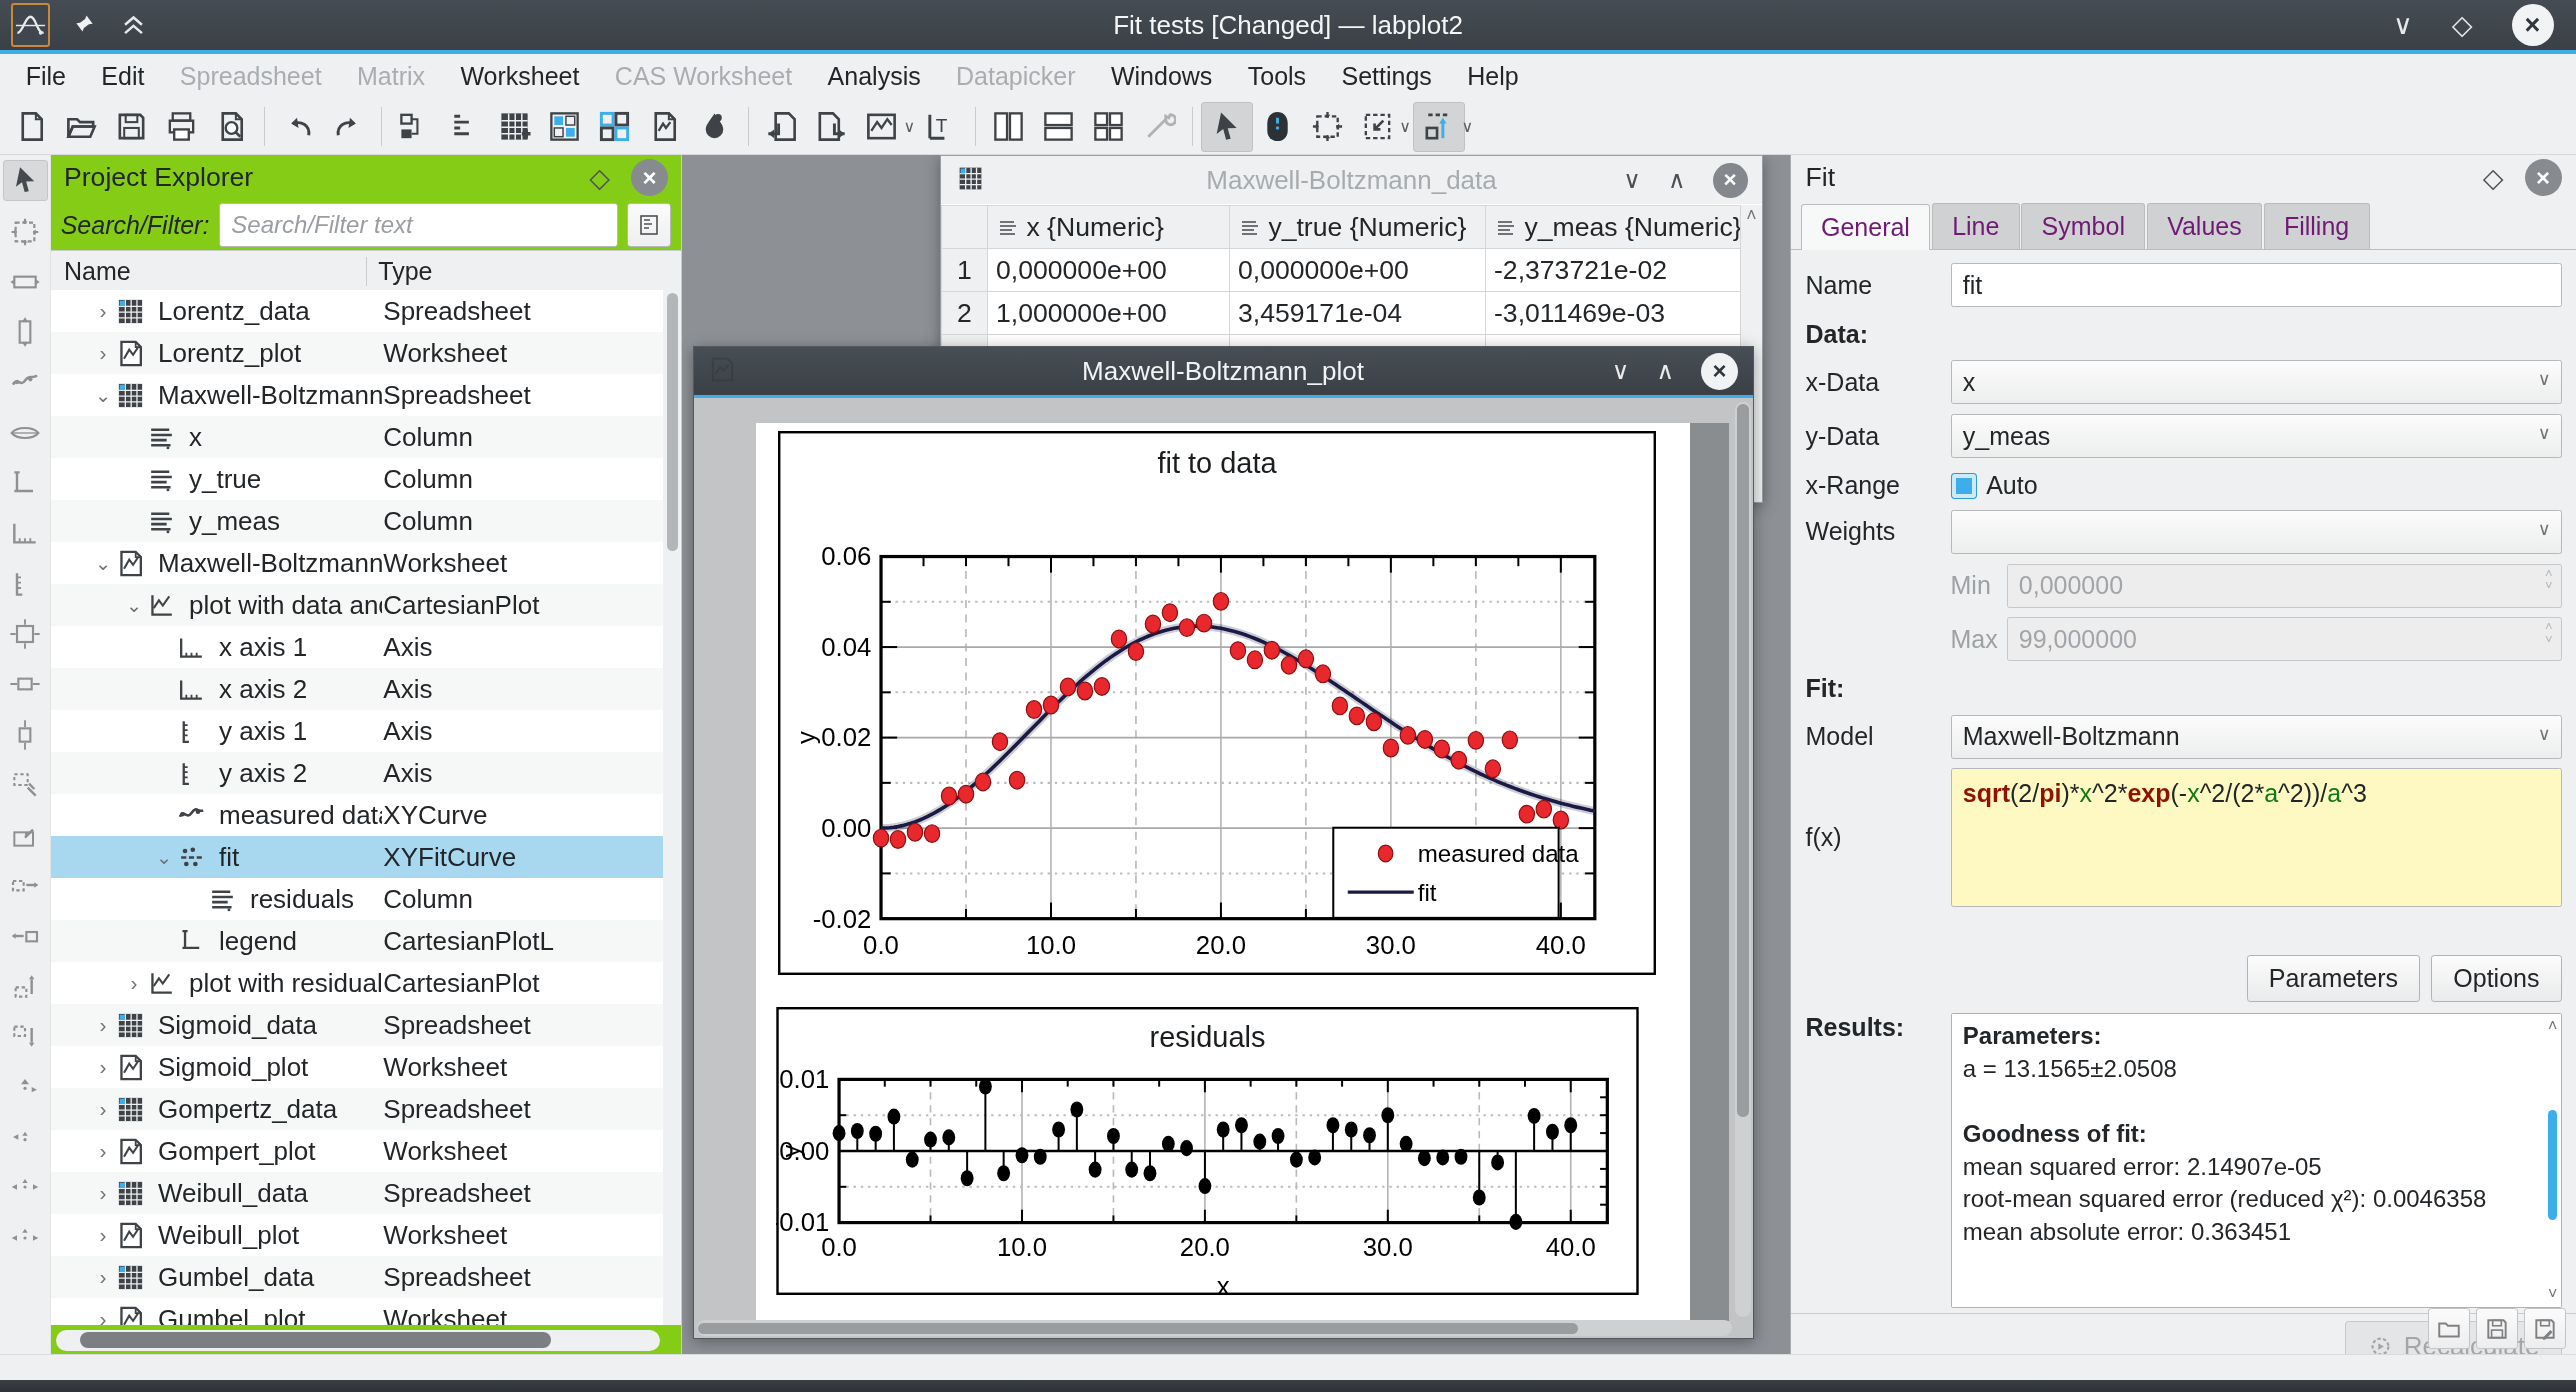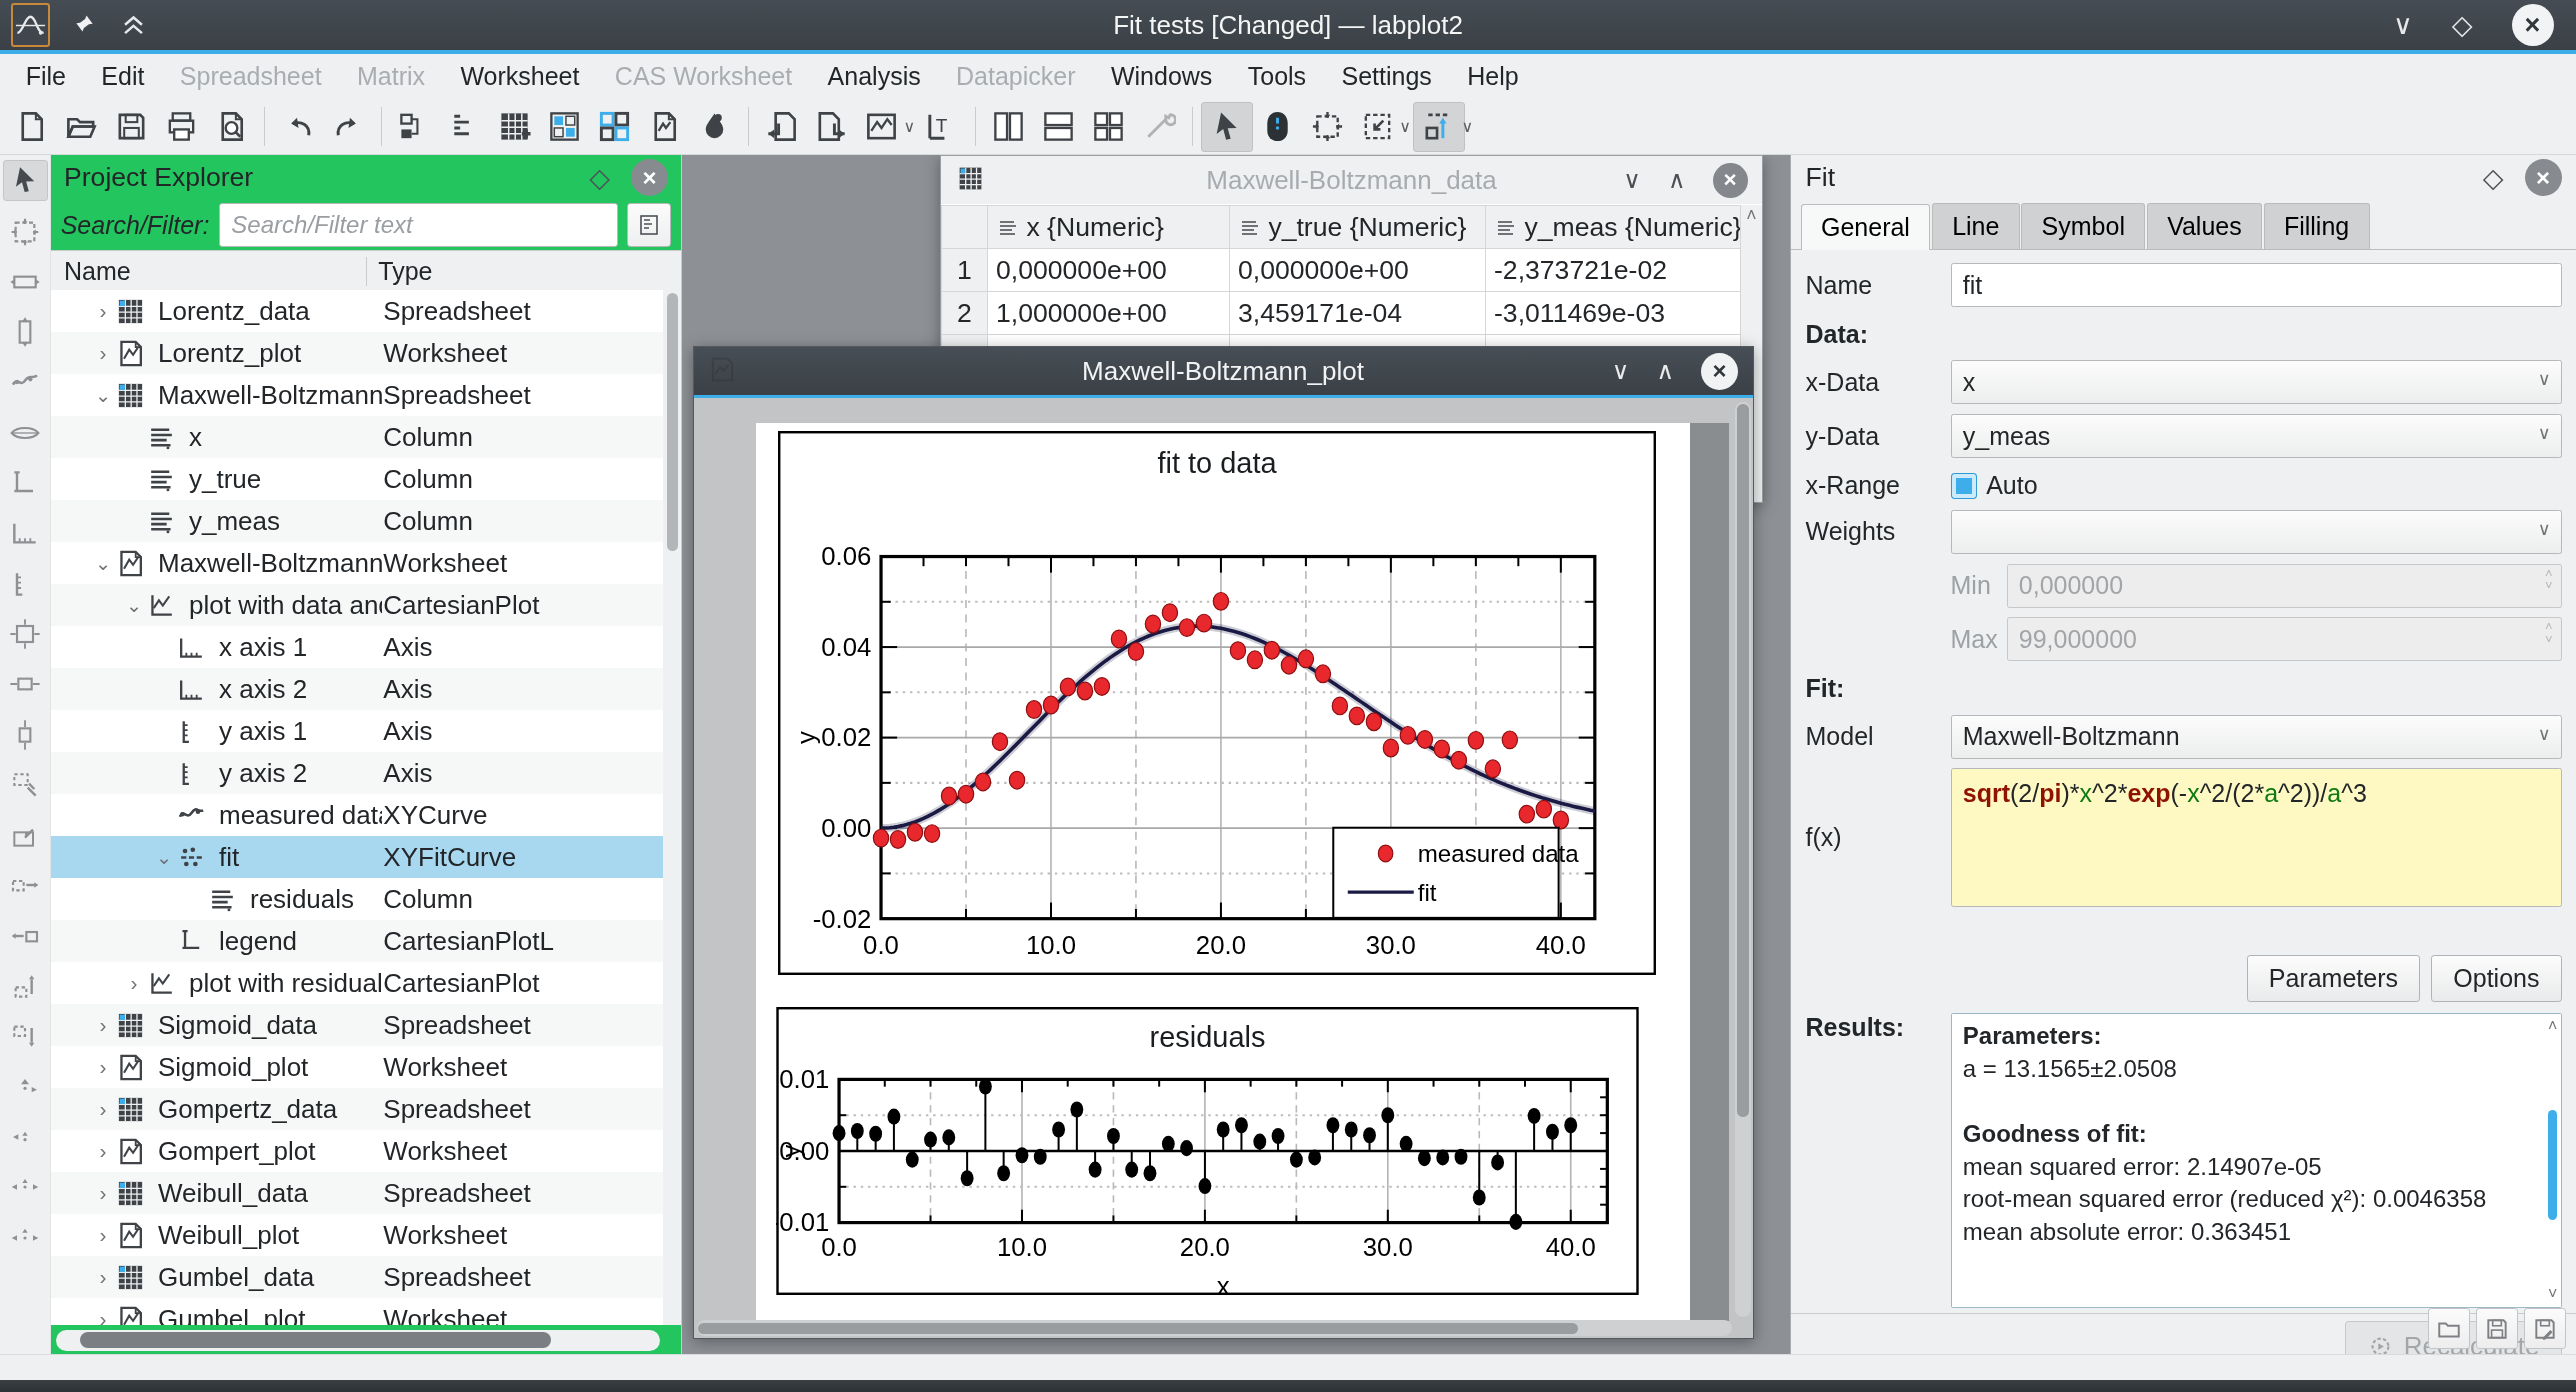--- a/index.html
+++ b/index.html
@@ -28,21 +28,21 @@
   .tool-arrow{font-size:16px;color:#5a5e62;margin:0 1.6px 0 -3.2px;align-self:center;}
   
   .main{position:absolute;left:0;top:155px;width:2576px;height:1199px;display:flex;}
   
   .lefttools{width:50px;background:#eff0f1;display:flex;flex-direction:column;align-items:center;padding-top:4.8px;gap:11.3px;border-right:0.8px solid #e2e3e4;}
   .ltool{width:43px;height:39px;display:flex;align-items:center;justify-content:center;border-radius:3.2px;}
   .ltool svg{width:32px;height:32px;opacity:.55;}
   .ltool.checked{background:#d7d9da;border:0.8px solid #c3c5c6;}
   .ltool.checked svg{opacity:.95;}
   
-  .explorer{width:630px;background:#22c55e;position:relative;border-right:0.8px solid #c9cbcc;}
+  .explorer{width:630px;background:#84cc16;position:relative;border-right:0.8px solid #c9cbcc;}
   .exp-head{height:45px;display:flex;align-items:center;padding:0 13px;}
   .exp-title{font-size:26.6px;color:#232629;}
   .exp-headbtns{margin-left:auto;display:flex;align-items:center;gap:21px;}
   .exp-diamond{font-size:27px;color:#4d5156;}
   .exp-close{width:37px;height:37px;border-radius:50%;background:#878b90;color:#fff;display:flex;align-items:center;justify-content:center;font-size:24px;font-weight:bold;}
   .search-row{height:50px;display:flex;align-items:center;padding:0 9.7px;gap:9.7px;font-style:italic;}
   .search-label{font-size:25px;white-space:nowrap;}
   .search-input{flex:1;height:42px;background:#fff;border:0.8px solid #b6b8ba;border-radius:3.2px;font-size:24px;color:#9a9ea2;padding:0 11.3px;display:flex;align-items:center;}
   .search-btn{width:42px;height:42px;border:0.8px solid #b6b8ba;border-radius:3.2px;background:linear-gradient(#fbfbfb,#eeeff0);display:flex;align-items:center;justify-content:center;}
   .tree-colhead{height:40px;display:flex;border-top:0.8px solid #c9cbcc;border-bottom:0.8px solid #c9cbcc;background:#eff0f1;align-items:center;}
@@ -91,21 +91,21 @@
   .pw-vscroll{position:absolute;right:1.6px;top:3.2px;width:16px;bottom:21px;background:#cfd0d1;border-radius:8px;}
   .pw-vscroll .thumb{position:absolute;left:2.4px;top:1.6px;width:11.3px;height:78%;background:#9a9da0;border-radius:5.6px;}
   .pw-hscroll{position:absolute;left:3.2px;right:21px;bottom:1.6px;height:16px;background:#cfd0d1;border-radius:8px;}
   .pw-hscroll .thumb{position:absolute;top:2.4px;left:1.6px;height:11.3px;width:85%;background:#9a9da0;border-radius:5.6px;}
   
   .rightdock{width:785px;background:#eff0f1;position:relative;border-left:0.8px solid #a8acaf;padding:0;}
   .rd-inner{position:absolute;left:0;top:0;right:0;bottom:40px;border-bottom:0.8px solid #c9cbcc;}
   .rd-head{height:45px;display:flex;align-items:center;padding:0 14.5px;}
   .rd-title{font-size:26.6px;}
   .rd-tabs{display:flex;padding-left:9.7px;margin-top:3.2px;}
-  .rd-tab{font-size:25px;padding:8px 19.3px;background:#cfd1d2;border:0.8px solid #b9bbbc;border-bottom:none;margin-right:1.6px;border-radius:3.2px 3.2px 0 0;color:#000000;}
+  .rd-tab{font-size:25px;padding:8px 19.3px;background:#cfd1d2;border:0.8px solid #b9bbbc;border-bottom:none;margin-right:1.6px;border-radius:3.2px 3.2px 0 0;color:#701a75;}
   .rd-tab.active{background:#f7f8f8;position:relative;top:0.8px;}
   .rd-body{border-top:0.8px solid #b9bbbc;padding:13px 14.5px 0 14.5px;}
   .frow{display:flex;align-items:center;margin-bottom:9.7px;}
   .flabel{width:145px;font-size:25px;flex:0 0 auto;}
   .fsection{font-size:25px;font-weight:bold;margin:13px 0 11.3px 0;}
   .finput{flex:1;height:42px;background:#fff;border:0.8px solid #b6b8ba;border-radius:2.4px;font-size:25px;display:flex;align-items:center;padding:0 11.3px;}
   .fcombo{flex:1;height:42px;background:linear-gradient(#fcfcfc,#eceded);border:0.8px solid #b6b8ba;border-radius:2.4px;font-size:25px;display:flex;align-items:center;padding:0 11.3px;position:relative;}
   .fcombo:after{content:"∨";position:absolute;right:9.7px;top:8px;font-size:17.7px;color:#6f7control;color:#6f7378;}
   .fspin{flex:1;height:42px;background:#ededee;border:0.8px solid #c5c7c8;border-radius:2.4px;font-size:25px;color:#a1a5a8;display:flex;align-items:center;padding:0 11.3px;position:relative;}
   .fspin:after{content:"˄\A˅";white-space:pre;position:absolute;right:8px;top:3.2px;font-size:13px;line-height:.95;color:#b4b7b9;}

